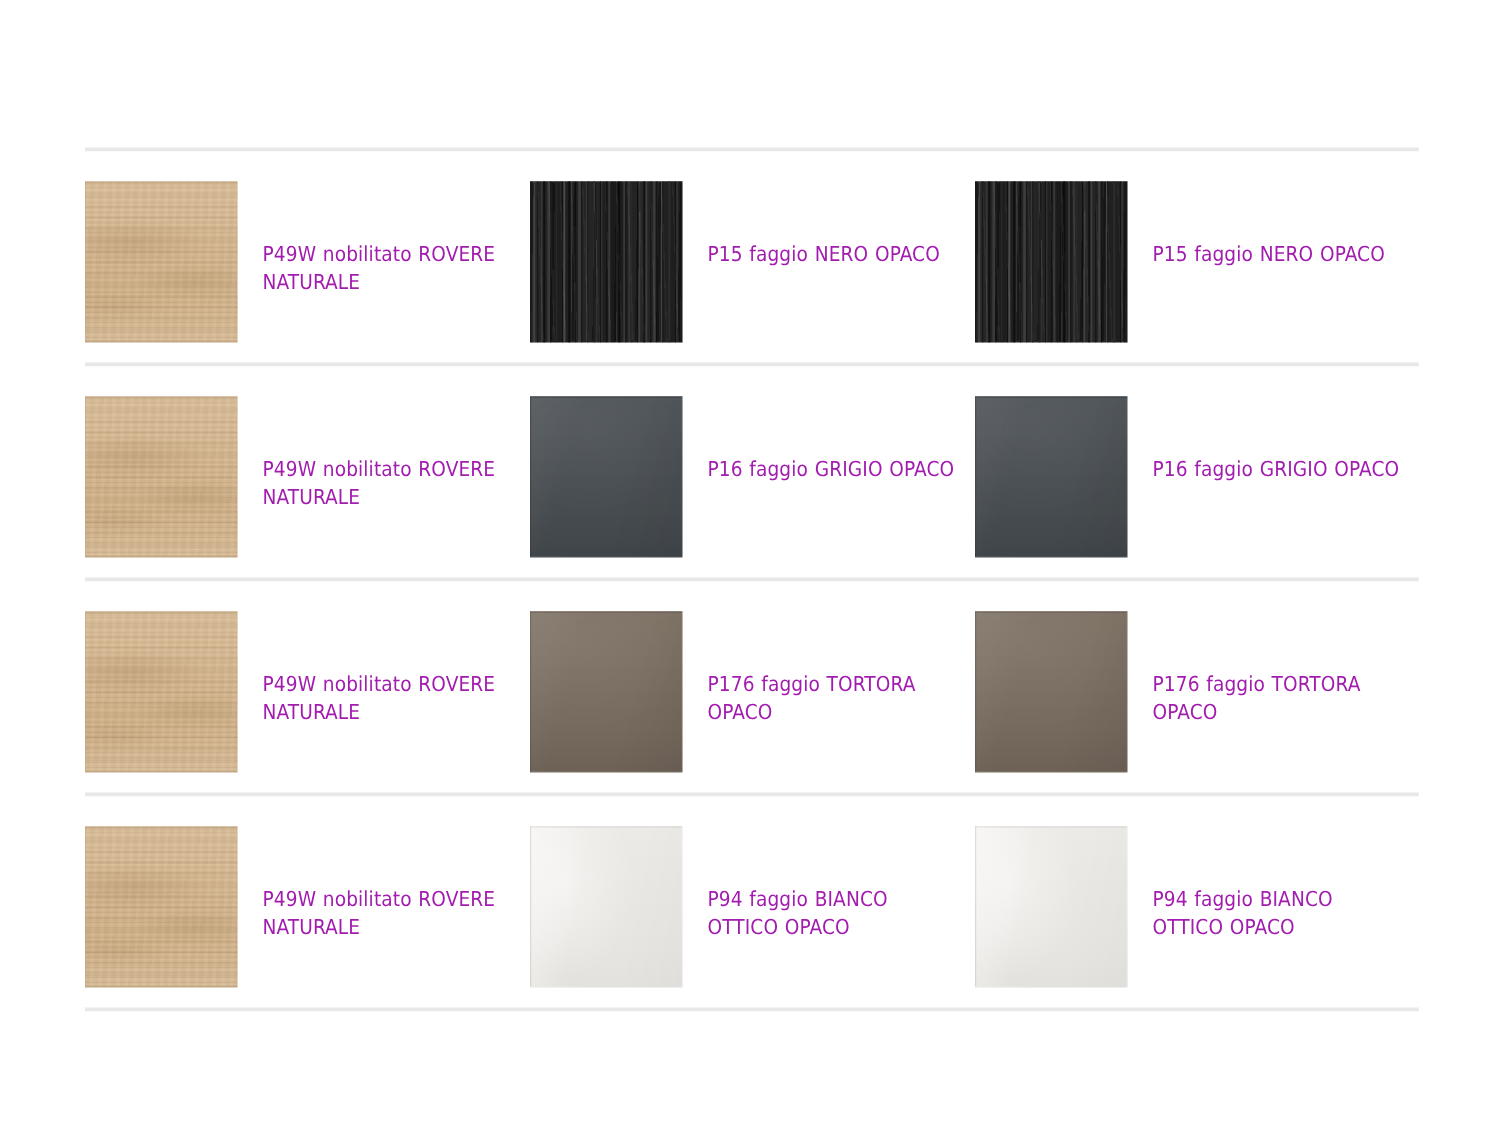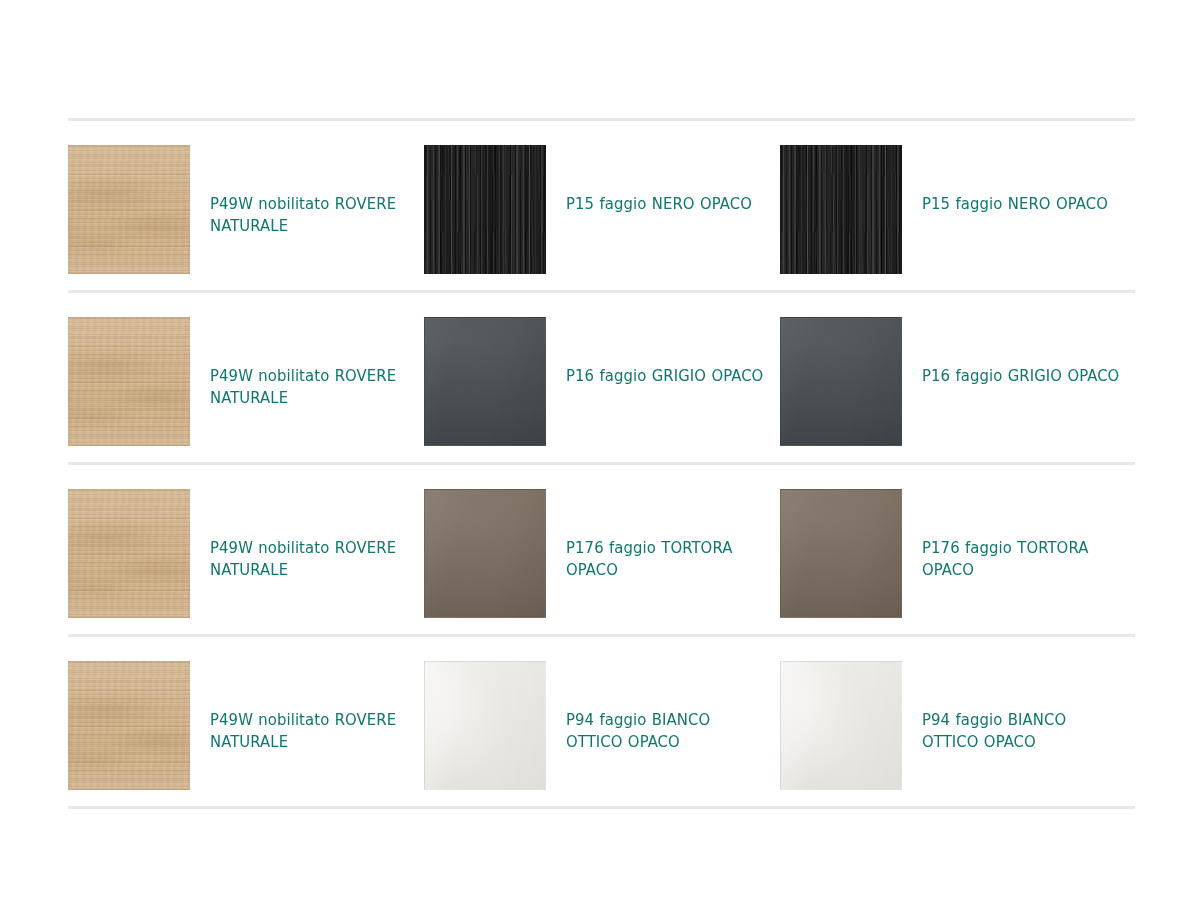--- a/index.html
+++ b/index.html
@@ -64,21 +64,21 @@
     border: 1px solid rgba(0,0,0,0.04);
     box-sizing: border-box;
   }
 
   .swatch-label {
     margin-left: 20px;
     padding-top: 48px;
     font-size: 16.5px;
     line-height: 22px;
     letter-spacing: 0.1px;
-    color: #0f766e;
+    color: #a21caf;
     font-family: "DejaVu Sans Condensed", "Liberation Sans Narrow", "Liberation Sans", sans-serif;
     font-stretch: condensed;
     max-width: 205px;
     word-spacing: 0.5px;
   }
   .swatch-cell.col-3 .swatch-label { max-width: 200px; }
 
   
 
   

